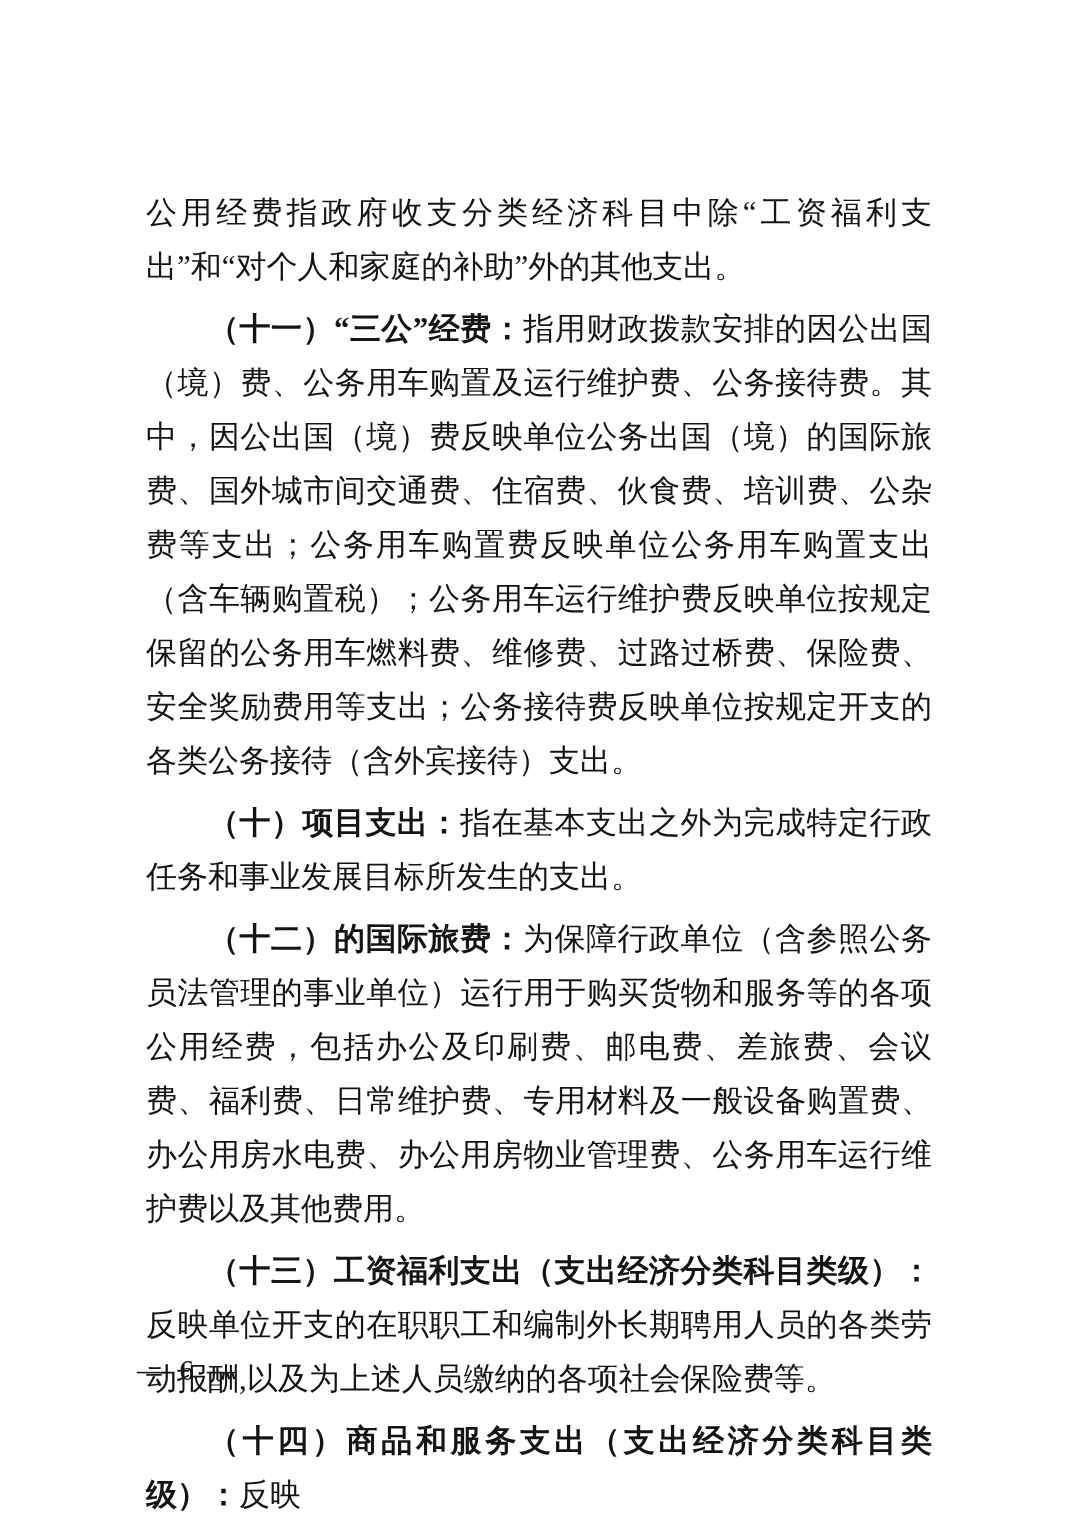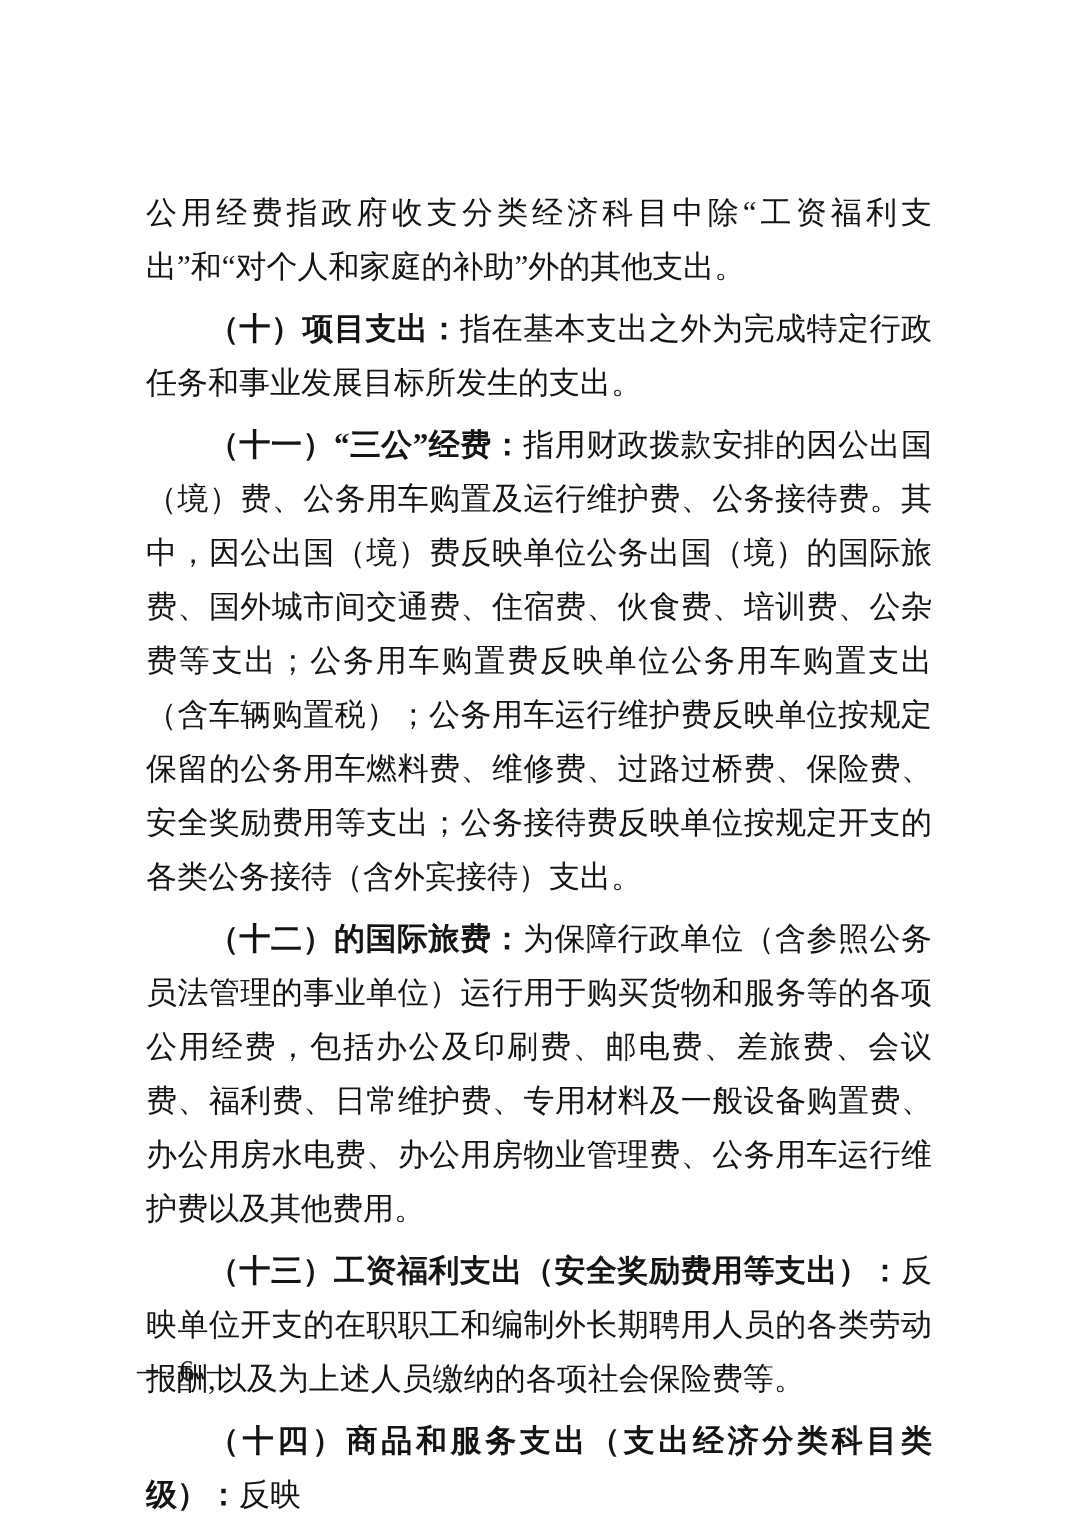--- a/index.html
+++ b/index.html
@@ -51,20 +51,20 @@
     color: #141414;
     white-space: nowrap;
   }
 </style>
 </head>
 <body>
 
 <div class="page">
   <main class="body-text">
       <p class="para">公用经费指政府收支分类经济科目中除“工资福利支出”和“对个人和家庭的补助”外的其他支出。</p>
+      <p class="para indent"><b>（十一）“三公”经费：</b>指用财政拨款安排的因公出国（境）费、公务用车购置及运行维护费、公务接待费。其中，因公出国（境）费反映单位公务出国（境）的国际旅费、国外城市间交通费、住宿费、伙食费、培训费、公杂费等支出；公务用车购置费反映单位公务用车购置支出（含车辆购置税）；公务用车运行维护费反映单位按规定保留的公务用车燃料费、维修费、过路过桥费、保险费、安全奖励费用等支出；公务接待费反映单位按规定开支的各类公务接待（含外宾接待）支出。</p>
       <p class="para indent"><b>（十）项目支出：</b>指在基本支出之外为完成特定行政任务和事业发展目标所发生的支出。</p>
-      <p class="para indent"><b>（十一）“三公”经费：</b>指用财政拨款安排的因公出国（境）费、公务用车购置及运行维护费、公务接待费。其中，因公出国（境）费反映单位公务出国（境）的国际旅费、国外城市间交通费、住宿费、伙食费、培训费、公杂费等支出；公务用车购置费反映单位公务用车购置支出（含车辆购置税）；公务用车运行维护费反映单位按规定保留的公务用车燃料费、维修费、过路过桥费、保险费、安全奖励费用等支出；公务接待费反映单位按规定开支的各类公务接待（含外宾接待）支出。</p>
       <p class="para indent"><b>（十二）的国际旅费：</b>为保障行政单位（含参照公务员法管理的事业单位）运行用于购买货物和服务等的各项公用经费，包括办公及印刷费、邮电费、差旅费、会议费、福利费、日常维护费、专用材料及一般设备购置费、办公用房水电费、办公用房物业管理费、公务用车运行维护费以及其他费用。</p>
-      <p class="para indent"><b>（十三）工资福利支出（安全奖励费用等支出）：</b>反映单位开支的在职职工和编制外长期聘用人员的各类劳动报酬,以及为上述人员缴纳的各项社会保险费等。</p>
+      <p class="para indent"><b>（十三）工资福利支出（支出经济分类科目类级）：</b>反映单位开支的在职职工和编制外长期聘用人员的各类劳动报酬,以及为上述人员缴纳的各项社会保险费等。</p>
       <p class="para indent"><b>（十四）商品和服务支出（支出经济分类科目类级）：</b>反映</p>
     </main>
   <div class="page-number">— 6 —</div>
 </div>
 
 </body></html>

